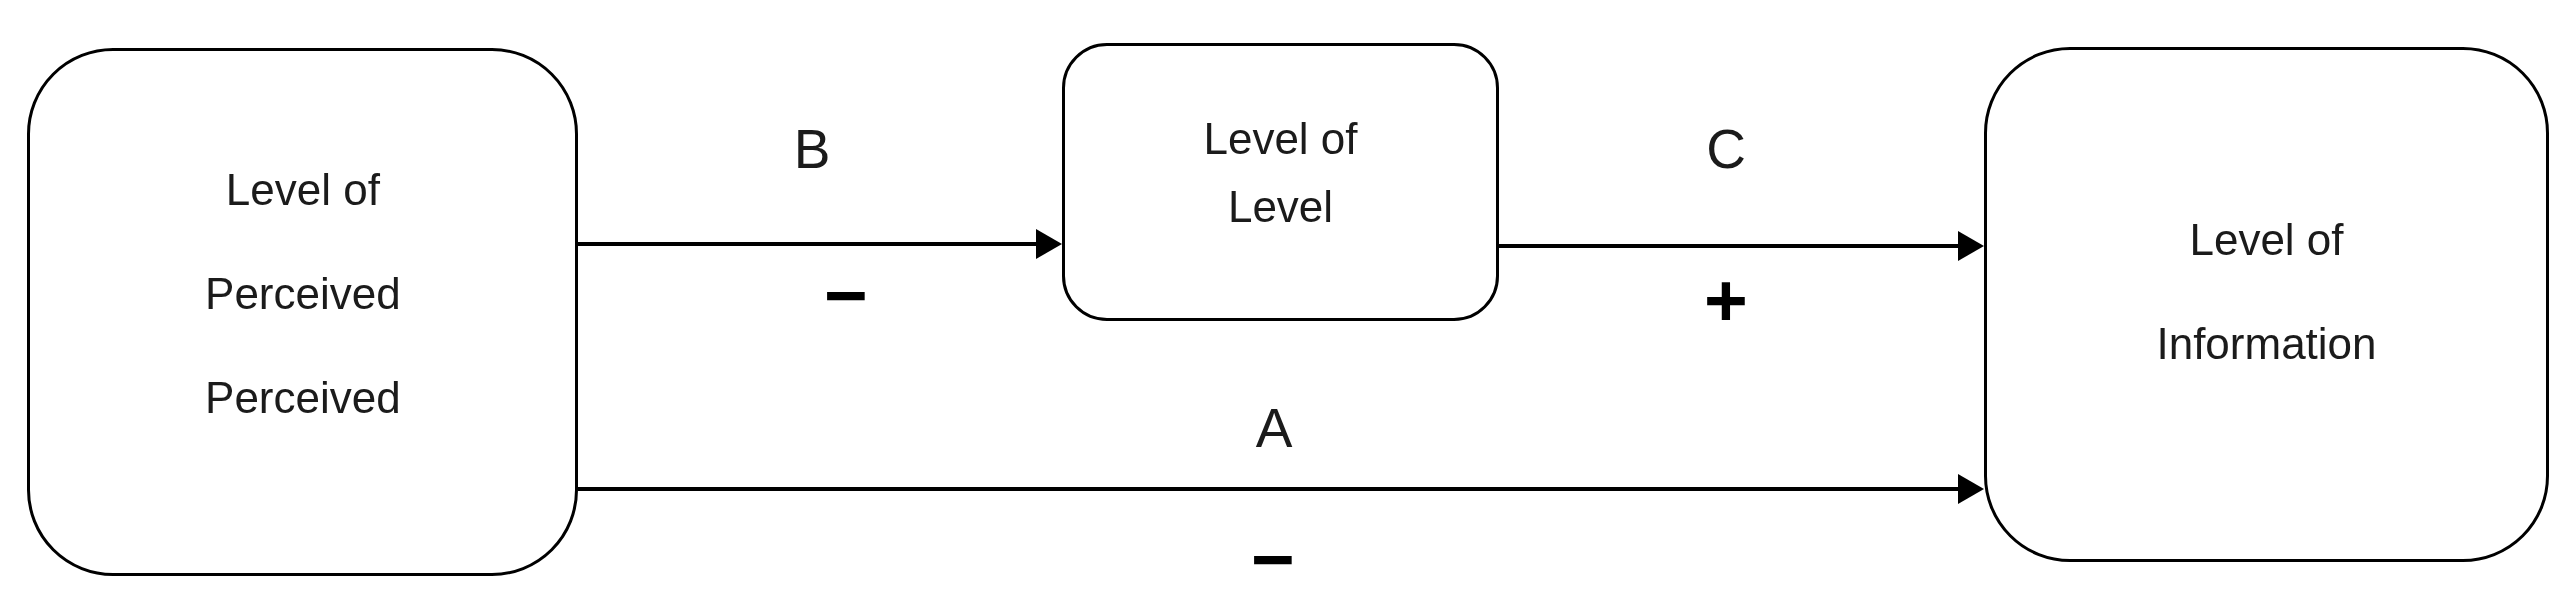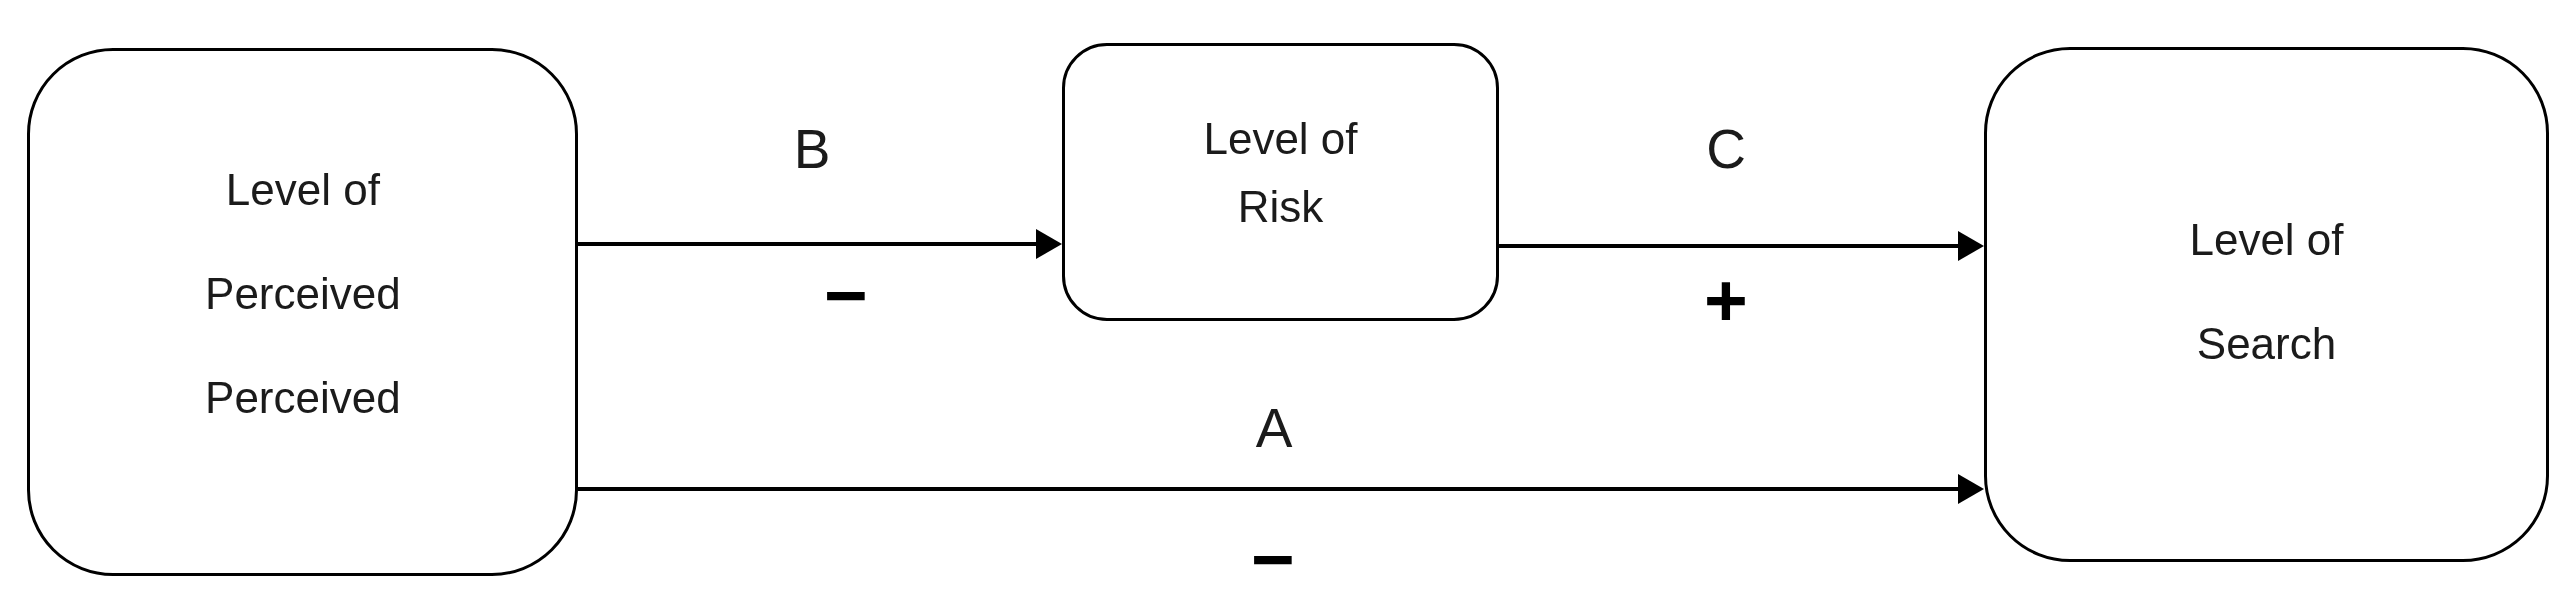--- a/index.html
+++ b/index.html
@@ -102,26 +102,26 @@
 <div id="figure">
 
   <div class="node" id="node-subjective-knowledge">
     <div class="node-line">Level of</div>
     <div class="node-line">Perceived</div>
     <div class="node-line">Perceived</div>
   </div>
 
   <div class="node" id="node-perceived-risk">
     <div class="node-line">Level of</div>
-    <div class="node-line">Risk</div>
+    <div class="node-line">Level</div>
   </div>
 
   <div class="node" id="node-information-search">
     <div class="node-line">Level of</div>
-    <div class="node-line">Search</div>
+    <div class="node-line">Information</div>
   </div>
 
   <div class="edge-line" id="edge-b-line"></div>
   <div class="arrow-head" id="edge-b-head"></div>
   <div class="edge-label" id="label-b">B</div>
   <div class="edge-sign" id="sign-b">−</div>
 
   <div class="edge-line" id="edge-c-line"></div>
   <div class="arrow-head" id="edge-c-head"></div>
   <div class="edge-label" id="label-c">C</div>

